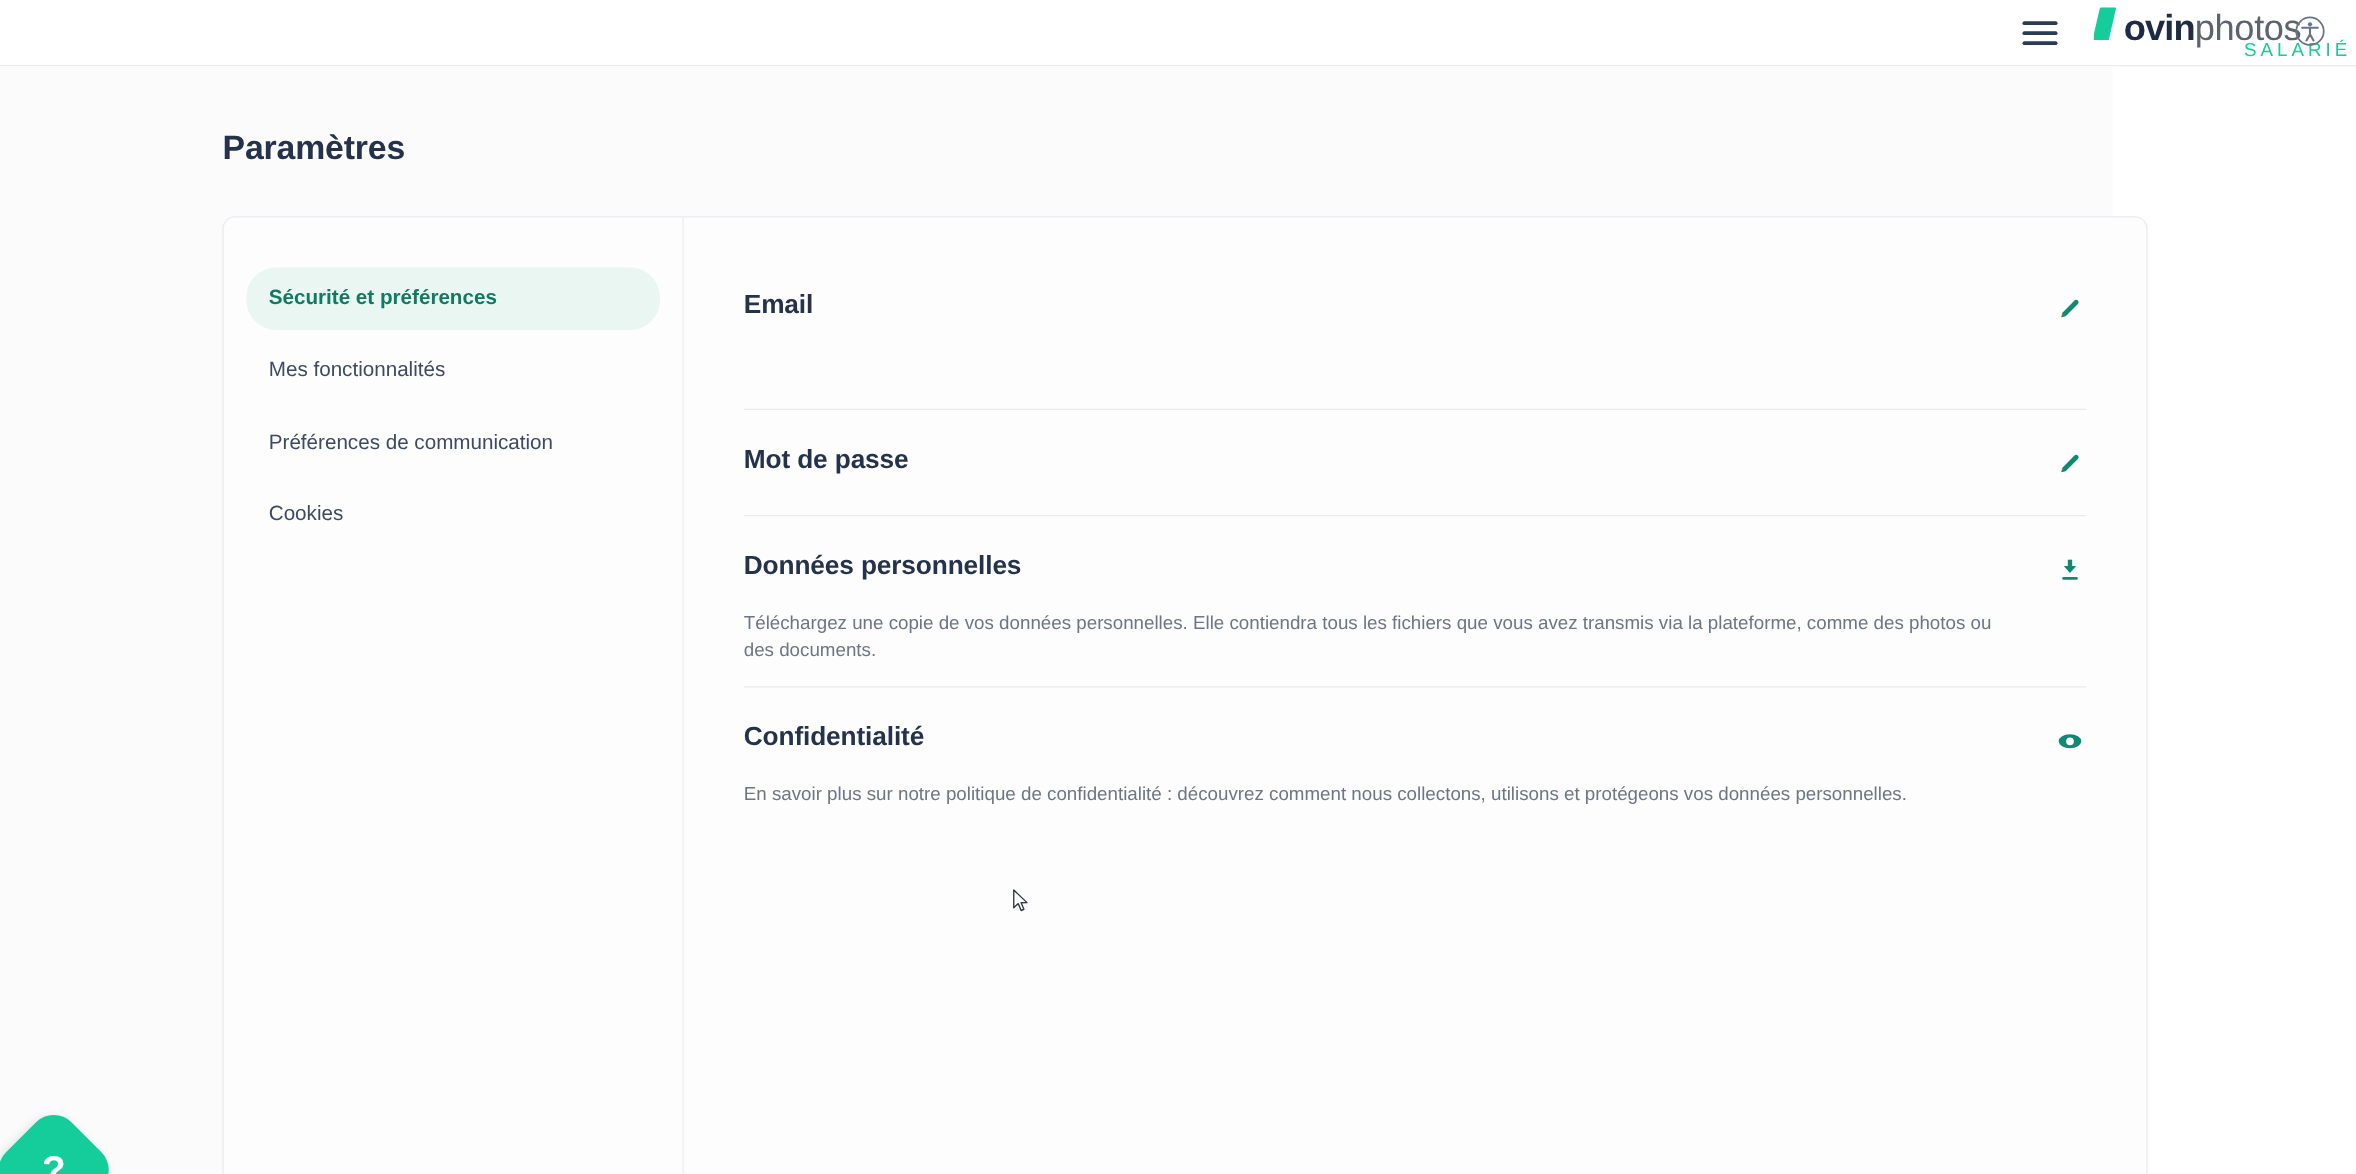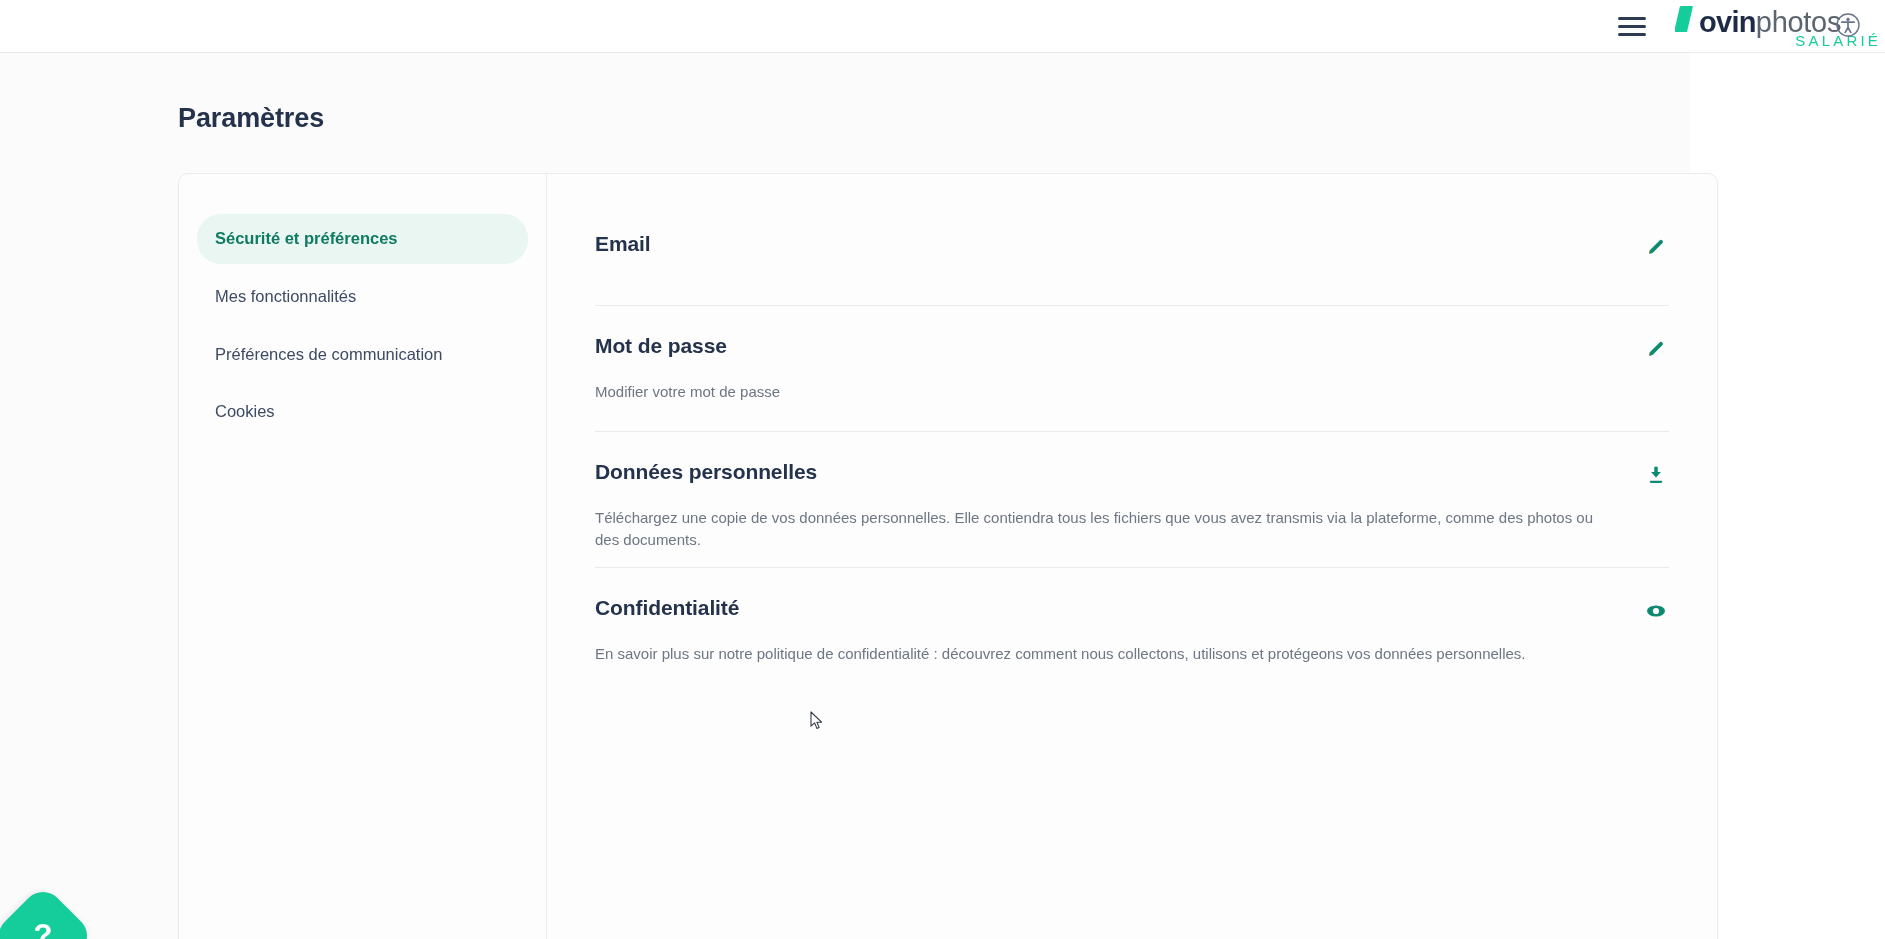--- a/index.html
+++ b/index.html
@@ -150,21 +150,21 @@
     line-height: 1.45;
     max-width: 1010px;
   }
   .icon-btn {
     width: 26px; height: 26px;
     display: flex; align-items: center; justify-content: center;
     cursor: pointer;
     flex: 0 0 auto;
     margin-top: 2px;
   }
-  .sec-email   { padding-bottom: 45px; }
+  .sec-email   { padding-bottom: 67px; }
   .sec-mdp     { padding-top: 28px; }
   .sec-donnees { padding-top: 28px; padding-bottom: 17px; }
   .sec-conf    { padding-top: 28px; }
 
   
   .help-fab {
     position: absolute;
     left: 6px; top: 846px;
     width: 74px; height: 74px;
     background: #15cd9a;
@@ -265,21 +265,20 @@
       <div class="section sec-mdp">
         <div class="section-head">
           <div class="section-title">Mot de passe</div>
           <div class="icon-btn">
             <svg width="22" height="22" viewBox="0 0 24 24" aria-hidden="true">
               <path d="M4.5 19.5 L5.2 15.6 L15.9 4.9 a2.1 2.1 0 0 1 3 3 L8.2 18.6 Z" fill="#0e8a72"></path>
               <path d="M4.5 19.5 L5.2 15.6 L6.1 16.5 Z" fill="#b8860b"></path>
             </svg>
           </div>
         </div>
-        <div class="section-desc">Modifier votre mot de passe</div>
       </div>
 
       <div class="section sec-donnees">
         <div class="section-head">
           <div class="section-title">Données personnelles</div>
           <div class="icon-btn">
             <svg width="22" height="22" viewBox="0 0 24 24" aria-hidden="true">
               <path d="M12 3 V12.4 M12 14.6 L6.6 8.6 H17.4 Z" fill="#0e8a72"></path>
               <rect x="10.1" y="3" width="3.8" height="9" fill="#0e8a72"></rect>
               <rect x="5.2" y="18.2" width="13.6" height="2.4" rx="1.2" fill="#0e8a72"></rect>

